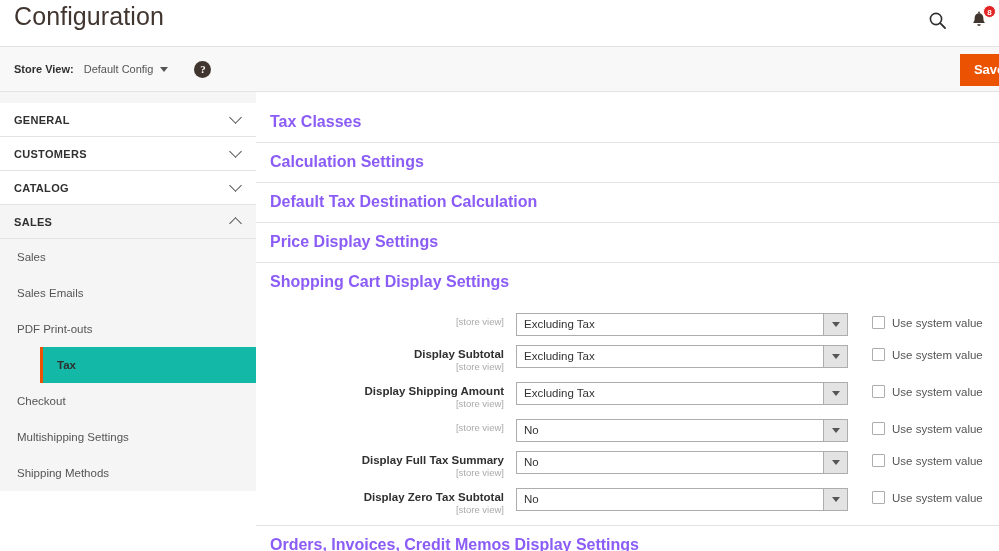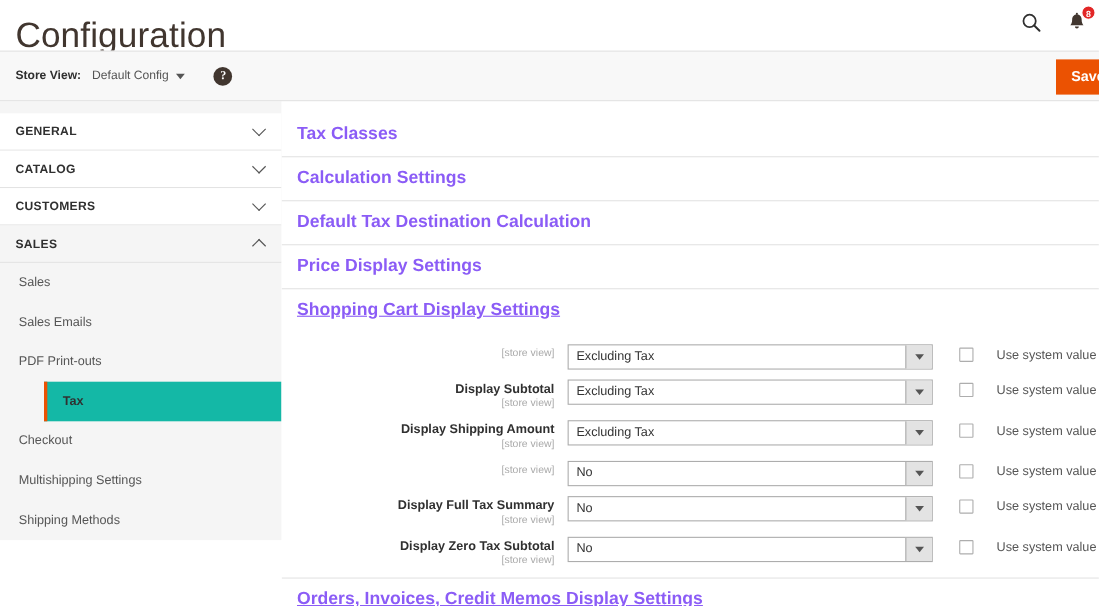--- a/index.html
+++ b/index.html
@@ -17,22 +17,22 @@
 
   
   .page-header {
     position: relative;
     height: 46px;
     background: #ffffff;
     padding: 0 0 0 14px;
   }
   .page-title {
     position: absolute;
-    left: 14px; top: 14px;
-    font-size: 32px;
+    left: 14px; top: 2px;
+    font-size: 25px;
     font-weight: 400;
     color: #41362f;
     letter-spacing: .1px;
     white-space: nowrap;
   }
   .header-actions {
     position: absolute;
     right: 8px; top: 8px;
     display: flex;
     align-items: center;
@@ -192,21 +192,21 @@
     min-width: 0;
   }
   .section-head {
     padding: 10px 14px 11px 14px;
     border-bottom: 1px solid #e3e3e3;
     font-size: 16px;
     font-weight: 700;
     color: #8b5cf6;
     cursor: pointer;
   }
-  .section-head.open { border-bottom: none; text-decoration: underline; }
+  .section-head.open { border-bottom: none; }
   .section-head.clipped {
     border-top: 1px solid #e3e3e3;
     border-bottom: none;
     padding-bottom: 0;
     text-decoration: underline;
   }
 
   .fields { padding-top: 11px; }
   .field-row {
     display: flex;
@@ -284,21 +284,20 @@
     width: 13px; height: 13px;
     border: 1px solid #adadad;
     background: #ffffff;
     border-radius: 1px;
     flex: 0 0 13px;
   }
   .sysval-text {
     font-size: 11.5px;
     color: #555555;
     white-space: nowrap;
-    margin-left: 14px;
   }
 </style>
 </head>
 <body>
 
 <div id="page">
 
   <div class="page-header">
     <div class="page-title">Configuration</div>
 
@@ -337,26 +336,26 @@
   <div class="body-wrap">
 
     <div class="sidebar">
 
       <div class="nav-section">
         <span class="nav-section-title">GENERAL</span>
         <span class="chev"></span>
       </div>
 
       <div class="nav-section">
+        <span class="nav-section-title">CUSTOMERS</span>
+        <span class="chev"></span>
+      </div>
+
+      <div class="nav-section">
         <span class="nav-section-title">CATALOG</span>
-        <span class="chev"></span>
-      </div>
-
-      <div class="nav-section">
-        <span class="nav-section-title">CUSTOMERS</span>
         <span class="chev"></span>
       </div>
 
       <div class="nav-section expanded">
         <span class="nav-section-title">SALES</span>
         <span class="chev up"></span>
       </div>
 
       <div class="nav-children">
         <div class="nav-item">

